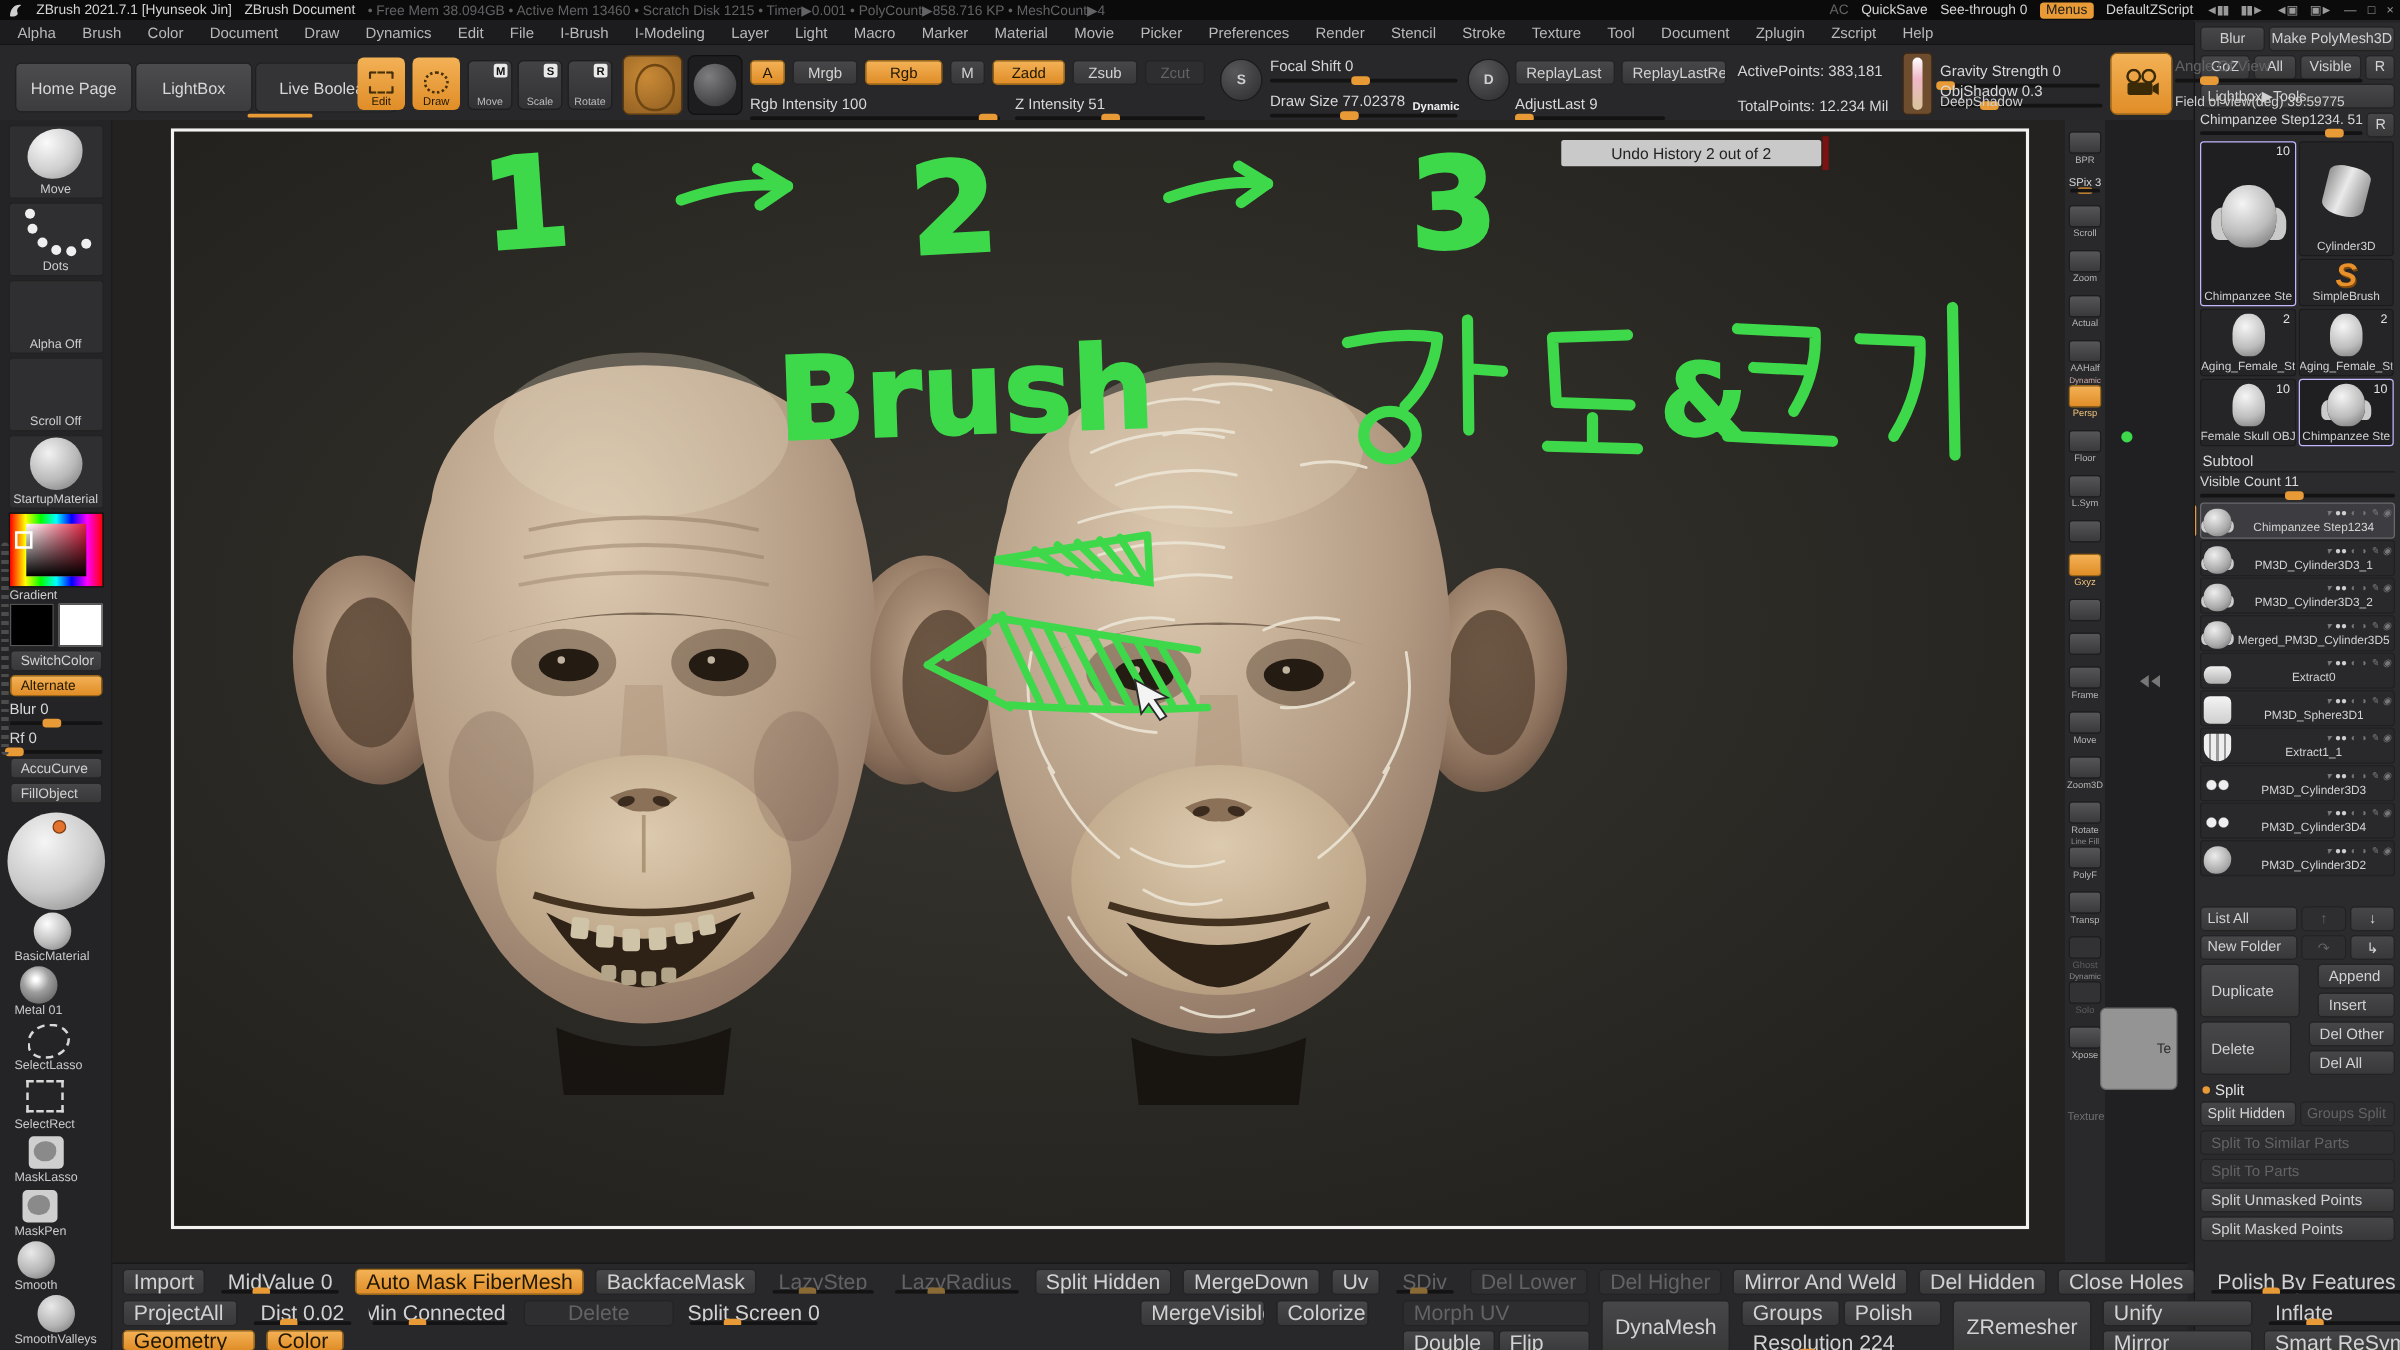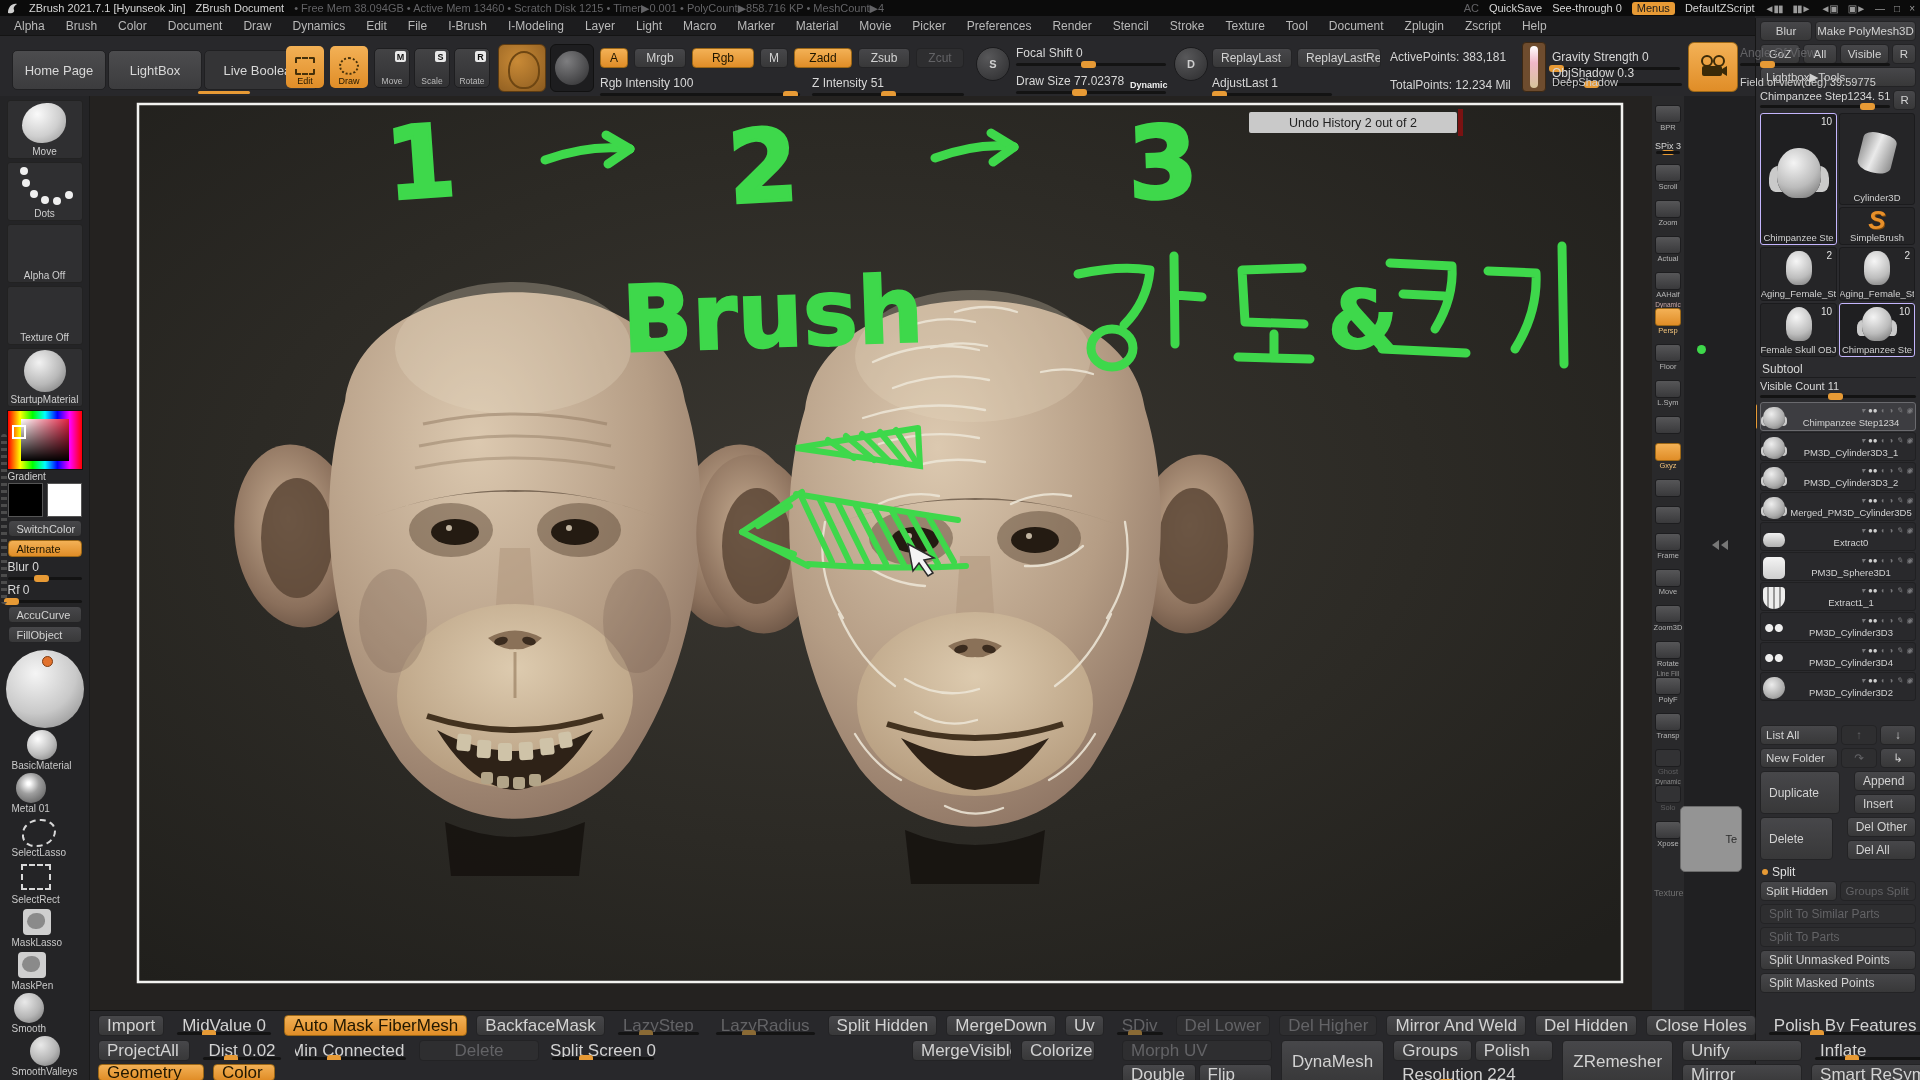--- a/index.html
+++ b/index.html
@@ -300,21 +300,21 @@
       </div>
   </div>
   <div class="abs txt" style="left:1130px;top:44px;font-size:9px;font-weight:bold;color:#efefef">Dynamic</div>
 
   <div class="dial abs" style="left:1174px;top:11px;width:32px;height:32px">
       <span>D</span>
     </div>
   <div class="btn abs left" style="left:1212px;top:12px;width:80px">ReplayLast</div>
   <div class="btn abs left" style="left:1297px;top:12px;width:84px">ReplayLastRel</div>
   <div class="sldr abs" style="left:1212px;top:40px;width:120px">
-    <span>AdjustLast 1</span>
+    <span>AdjustLast 9</span>
     <div class="track">
         <i style="left:6%"></i>
       </div>
   </div>
 
   <div class="abs txt" style="left:1390px;top:14px;color:#d5d5d5">ActivePoints: 383,181</div>
   <div class="abs txt" style="left:1390px;top:42px;color:#d5d5d5">TotalPoints: 12.234 Mil</div>
 
   <div class="abs" style="left:1522px;top:6px;width:22px;height:48px;background:#6e4c2e;border-radius:4px;border:1px solid #3c2814">
     <div style="position:absolute;left:7px;top:3px;width:8px;height:42px;border-radius:4px;background:linear-gradient(#ffffff,#f0b8c8 40%,#d8c49a)"></div>
@@ -369,21 +369,21 @@
         <i style="left:55px;top:28px"></i>
     </div>
     <div class="ls-cap">Dots</div>
   </div>
   <div class="ls-tile">
     <div class="ls-img"></div>
     <div class="ls-cap">Alpha Off</div>
   </div>
   <div class="ls-tile">
     <div class="ls-img"></div>
-    <div class="ls-cap">Texture Off</div>
+    <div class="ls-cap">Scroll Off</div>
   </div>
   <div class="ls-tile">
     <div class="ls-img">
         <div class="sphere"></div>
       </div>
     <div class="ls-cap">StartupMaterial</div>
   </div>
   <div class="picker">
     <div class="sat"></div>
     <div class="cur"></div>

